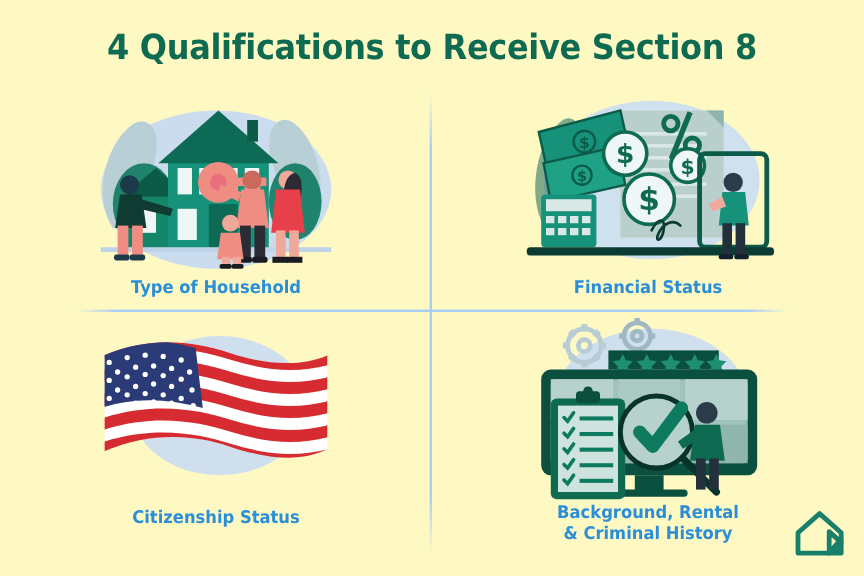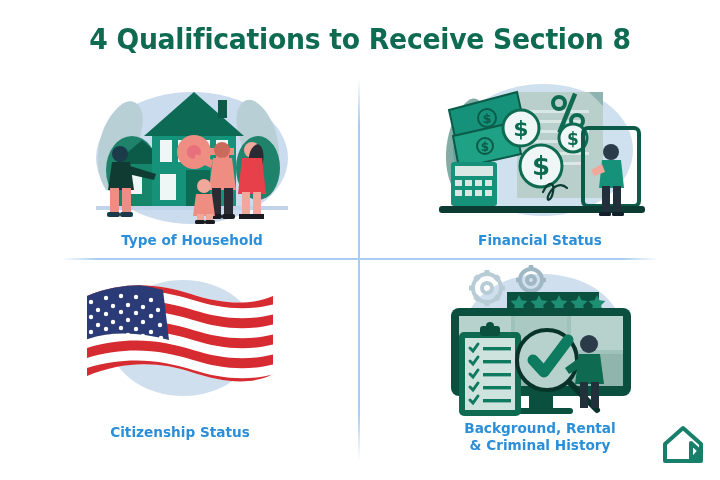--- a/index.html
+++ b/index.html
@@ -4,21 +4,21 @@
 <style>
   html,body{margin:0;padding:0;}
   body{
     width:720px;height:480px;overflow:hidden;
     background:#d7e7fc;
     font-family:"Liberation Sans", sans-serif;
     position:relative;
   }
   #page{
     position:absolute;inset:0;
-    background:#ffffff;
+    background:#fef9c3;
   }
 
   
   .title{
     position:absolute;left:0;top:22px;width:720px;
     text-align:center;
     font-size:29px;
     font-weight:bold;
     letter-spacing:-0.3px;
     color:#0e6b52;
@@ -32,21 +32,21 @@
     position:absolute;left:358px;top:78px;width:2px;height:382px;
     background:linear-gradient(to bottom, rgba(255,255,255,0) 0%, #a9cdf2 12%, #a9cdf2 88%, rgba(255,255,255,0) 100%);
   }
   .h-divider{
     position:absolute;left:62px;top:258px;width:596px;height:2px;
     background:linear-gradient(to right, rgba(255,255,255,0) 0%, #a9cdf2 6%, #a9cdf2 94%, rgba(255,255,255,0) 100%);
   }
 
   
   .quad{position:absolute;width:360px;height:220px;}
-  .q1{left:0;  top:70px;margin-left:12px;}
+  .q1{left:0;  top:70px;}
   .q2{left:360px;top:70px;}
   .q3{left:0;  top:262px;}
   .q4{left:360px;top:262px;}
 
   .art{position:absolute;left:0;top:0;width:360px;height:160px;}
   .art svg{position:absolute;left:50%;top:0;transform:translateX(-50%);}
 
   .caption{
     position:absolute;left:0;top:162px;width:360px;
     text-align:center;

